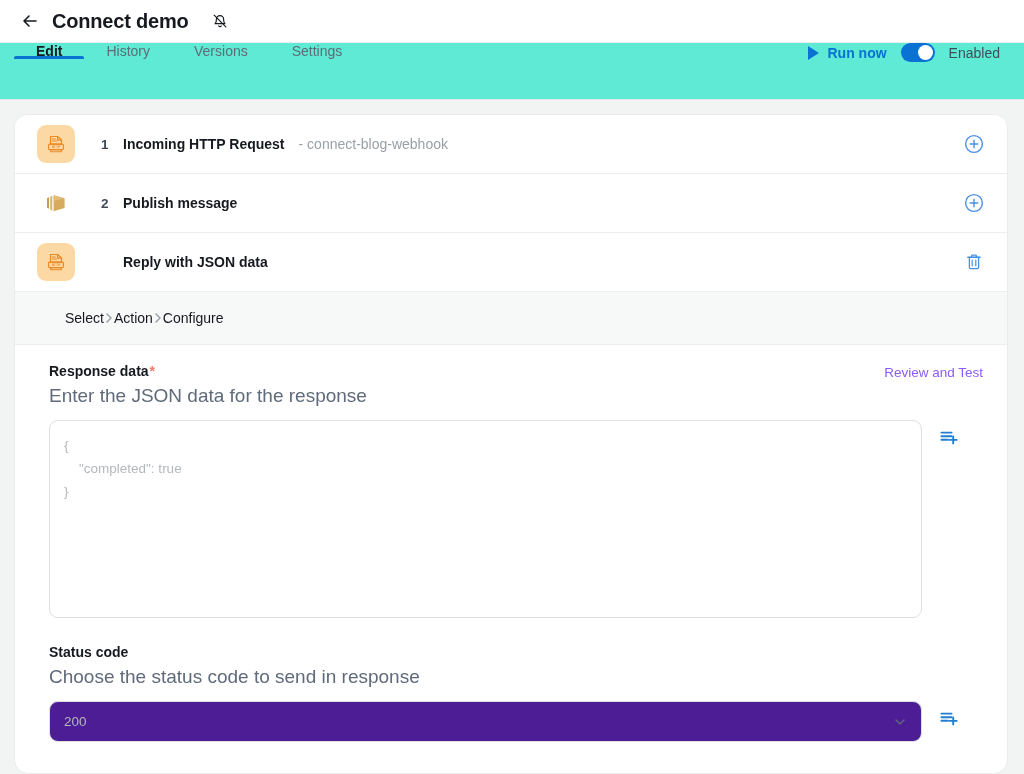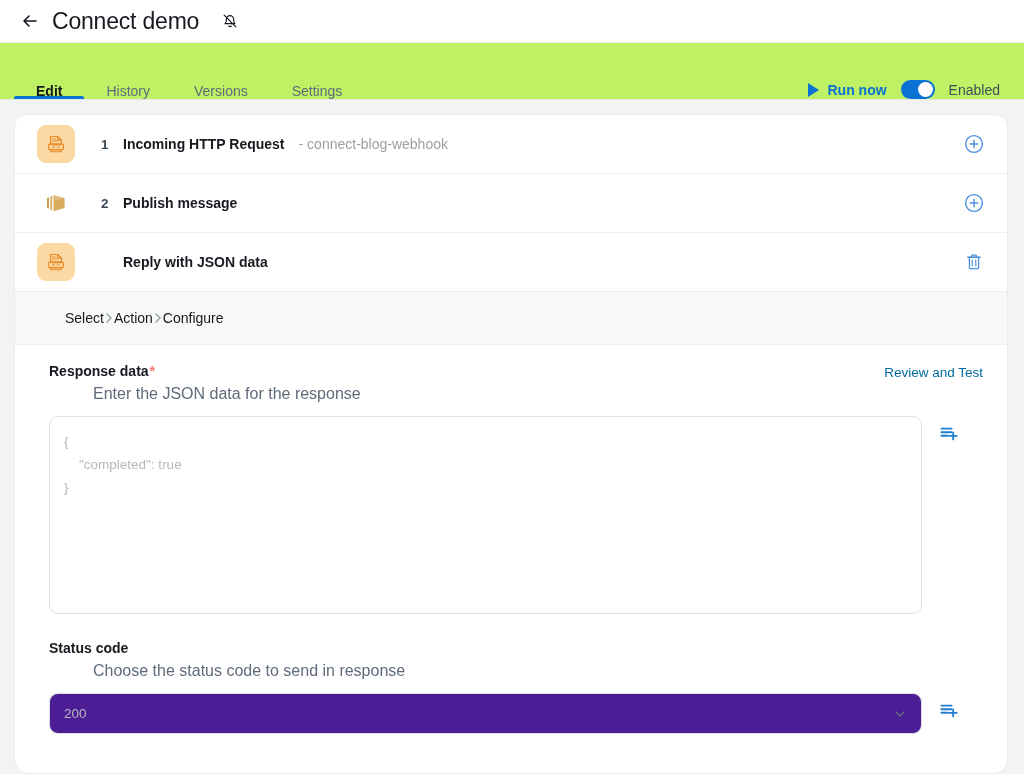--- a/index.html
+++ b/index.html
@@ -21,42 +21,42 @@
     background: #ffffff;
   }
   .back-arrow {
     width: 24px; height: 24px;
     display: flex; align-items: center; justify-content: center;
     color: #1b1b1b;
     cursor: pointer;
     flex: none;
   }
   .app-title {
-    font-size: 23px;
-    font-weight: normal;
+    font-size: 20px;
+    font-weight: bold;
     letter-spacing: -0.2px;
     color: #16191f;
     margin-left: 10px;
     white-space: nowrap;
   }
   .bell-icon {
     margin-left: 20px;
     width: 22px; height: 22px;
     display: flex; align-items: center; justify-content: center;
     cursor: pointer;
   }
 
   
   .tabbar {
     height: 58px;
-    background: #bef264;
+    background: #5eead4;
     border-top: 1px solid #eaeded;
     border-bottom: 1px solid #e5e7e9;
     display: flex;
-    align-items: flex-end;
+    align-items: flex-start;
     padding: 0 16px 0 14px;
     position: relative;
   }
   .tabs {
     display: flex;
     align-items: stretch;
     gap: 0px;
   }
   .tab {
     padding: 0 22px;
@@ -220,41 +220,40 @@
   
   .form {
     padding: 18px 20px 0 34px;
     position: relative;
   }
   .review-link {
     position: absolute;
     right: 24px;
     top: 20px;
     font-size: 13.5px;
-    color: #0369a1;
+    color: #8b5cf6;
     cursor: pointer;
     white-space: nowrap;
   }
   .field-label {
     font-size: 14px;
     font-weight: bold;
     color: #16191f;
     display: flex;
     align-items: flex-start;
     gap: 1px;
   }
   .req-star {
     color: #f4786c;
     font-size: 14px;
   }
   .field-help {
-    font-size: 16px;
+    font-size: 19px;
     color: #5f6b7a;
     margin-top: 6px;
-    margin-left: 44px;
   }
   .input-row {
     display: flex;
     align-items: flex-start;
     gap: 14px;
     margin-top: 13px;
   }
   .code-box {
     width: 873px;
     height: 198px;

